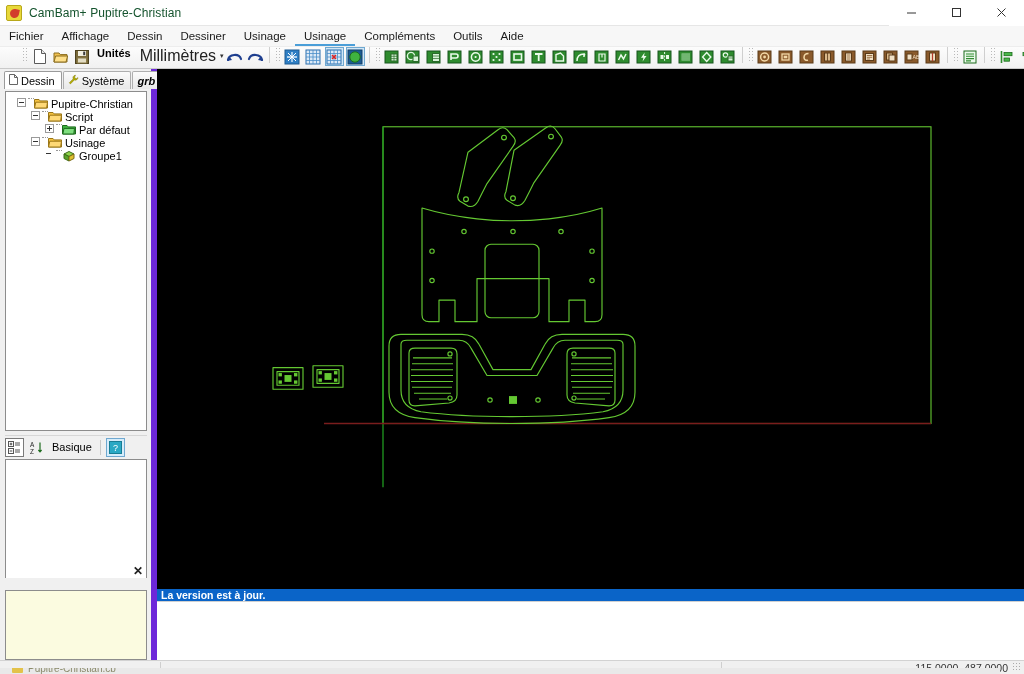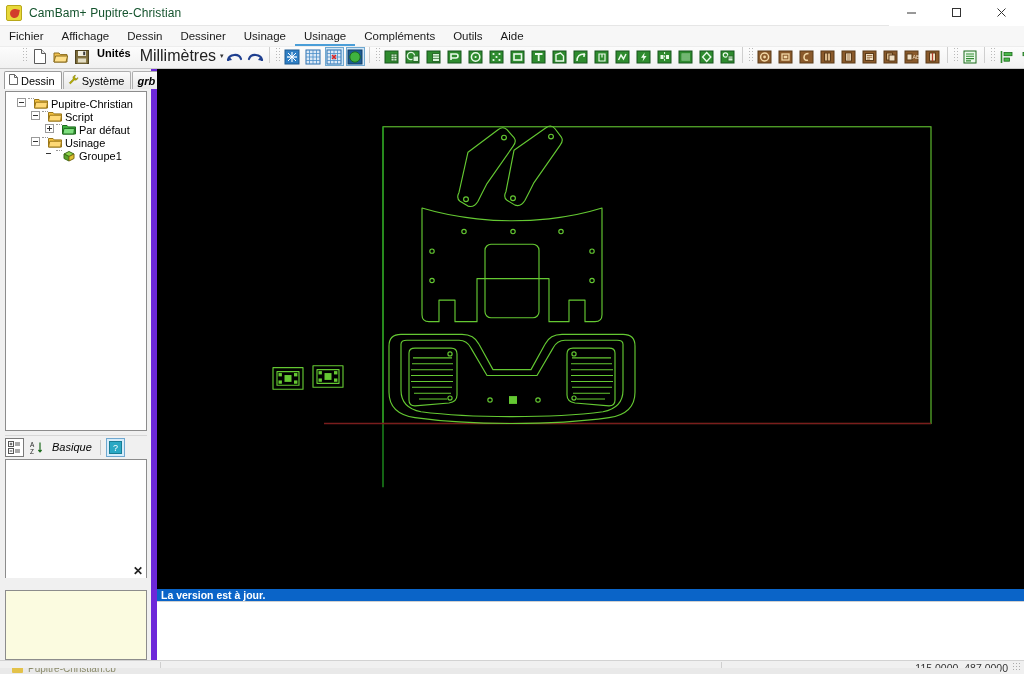--- a/index.html
+++ b/index.html
@@ -184,21 +184,21 @@
     border-top: 1px solid #d6d6d6;
     padding-top: 1px;
   }
   .pt-btn {
     width: 19px; height: 19px;
     display: flex; align-items: center; justify-content: center;
     border: 1px solid transparent;
   }
   .pt-btn.framed { border: 1px solid #7a7a7a; background: #fff; }
   .pt-btn.selected { border: 1px solid #6fa8d0; background: #d6ecfa; }
-  .pt-label { font-size: 11px; padding: 0 3px; font-style: italic; }
+  .pt-label { font-size: 11px; padding: 0 3px; }
   .pt-sep { width:1px; height:15px; background:#c8c8c8; margin: 0 2px; }
   .propgrid {
     margin: 2px 4px 0 5px;
     flex: 1 1 auto;
     background: #fff;
     border: 1px solid #8c8c8c;
     border-bottom: none;
     min-height: 0;
   }
   .msgpanel {

